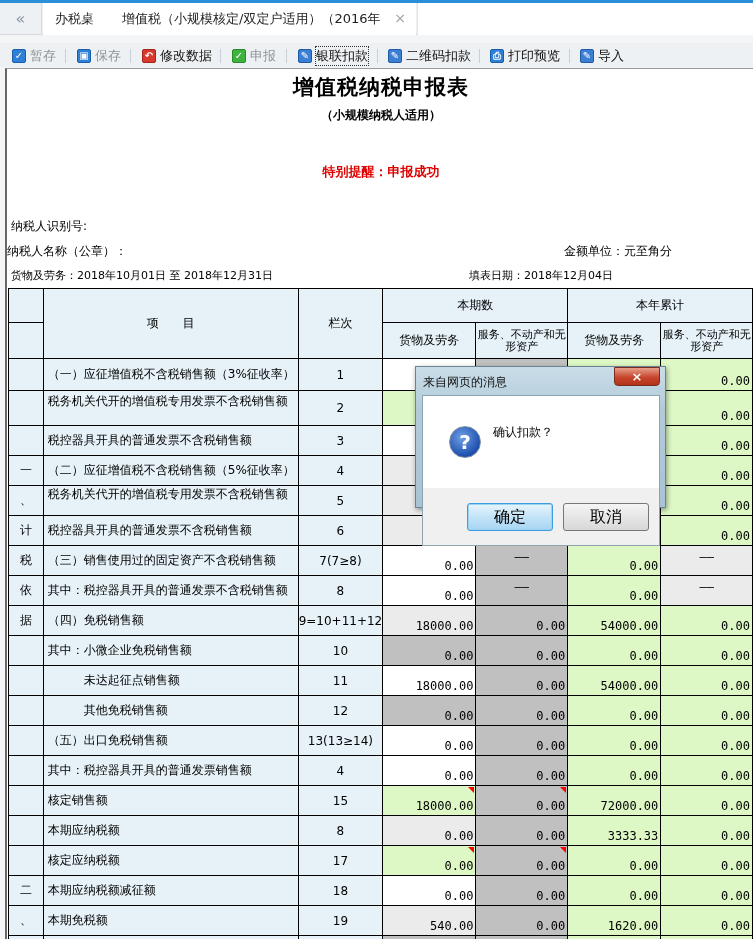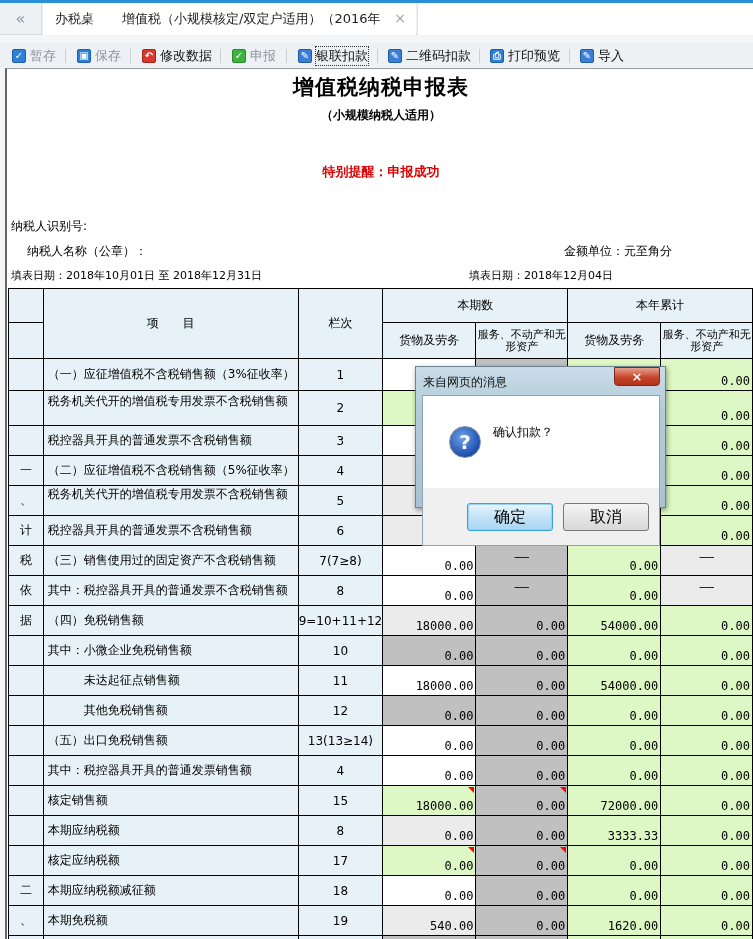--- a/index.html
+++ b/index.html
@@ -108,23 +108,23 @@
     <span class="tb-ico ico-pen">✎</span>
     <span>导入</span>
   </div>
 </div>
 
 <div class="doc">
   <div class="doc-title">增值税纳税申报表</div>
   <div class="doc-subtitle">（小规模纳税人适用）</div>
   <div class="doc-alert">特别提醒：申报成功</div>
   <div class="meta" style="left:4px; top:149px">纳税人识别号:</div>
-  <div class="meta" style="left:20px; top:174px">纳税人名称（公章）：</div>
+  <div class="meta" style="left:0; top:174px">纳税人名称（公章）：</div>
   <div class="meta" style="left:557px; top:174px">金额单位：元至角分</div>
-  <div class="meta" style="left:4px; top:199px; font-size:11px">填表日期：2018年10月01日 至 2018年12月31日</div>
+  <div class="meta" style="left:4px; top:199px; font-size:11px">货物及劳务：2018年10月01日 至 2018年12月31日</div>
   <div class="meta" style="left:462px; top:199px; font-size:11px">填表日期：2018年12月04日</div>
 
   <table class="grid">
     <colgroup>
       <col style="width:36px">
         <col style="width:255px">
         <col style="width:72px">
         <col style="width:95px">
         <col style="width:95px">
         <col style="width:95px">

